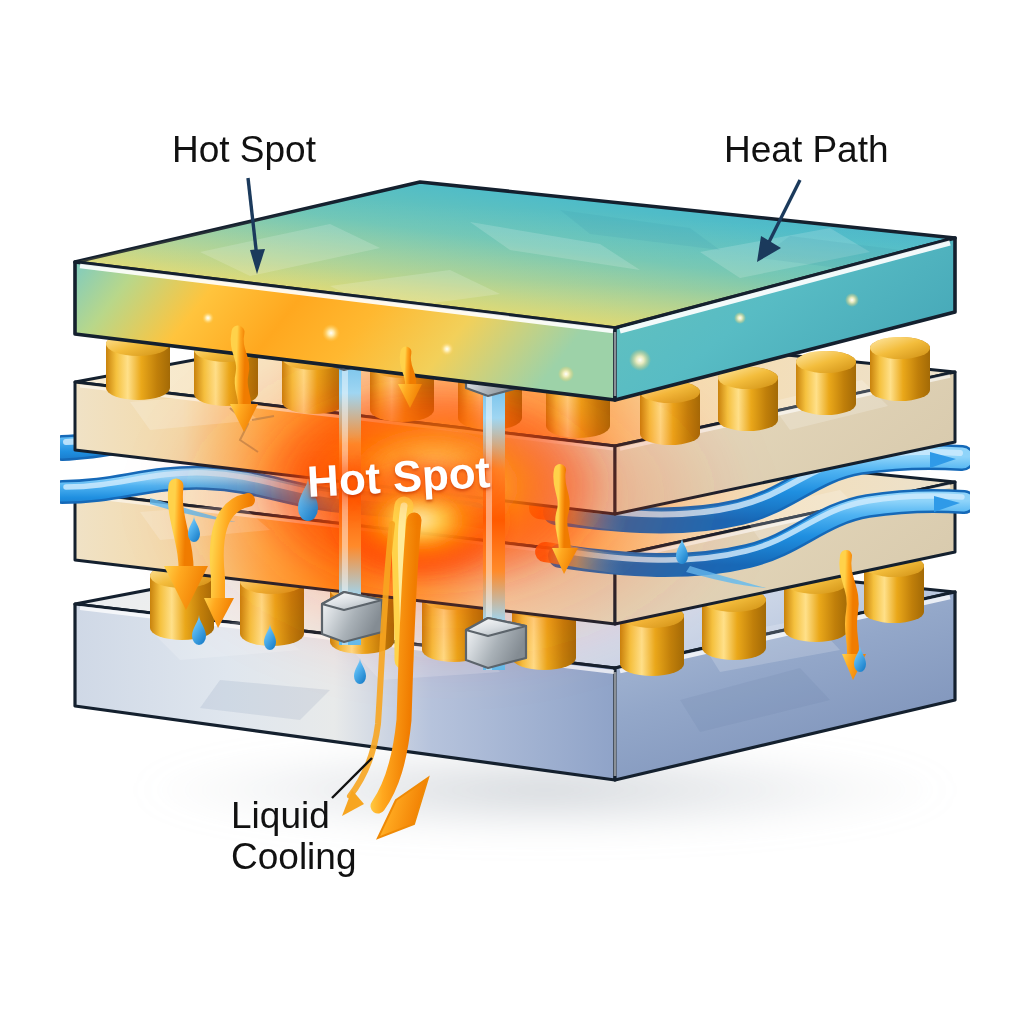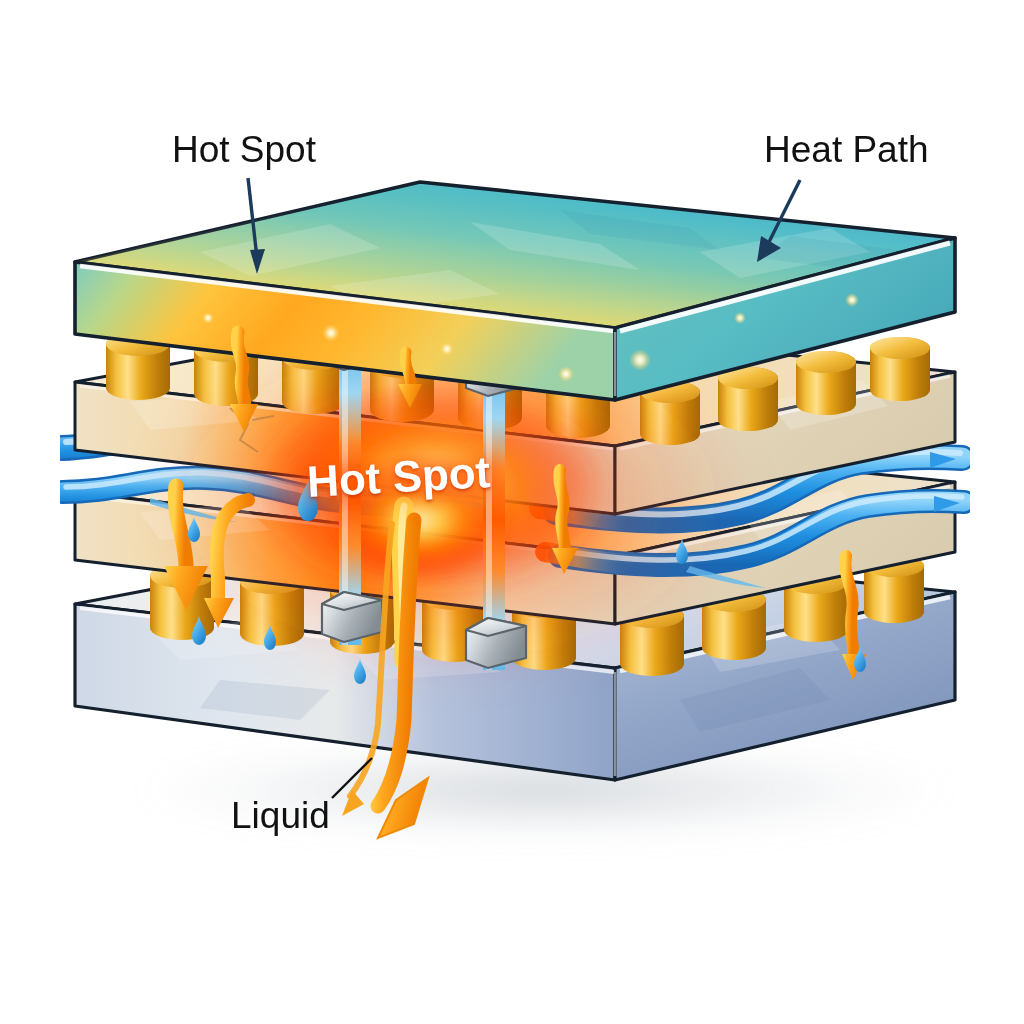--- a/index.html
+++ b/index.html
@@ -3,21 +3,21 @@
 <meta charset="utf-8">
 <style>
   html,body{margin:0;padding:0;background:#ffffff;}
   body{width:1024px;height:1024px;overflow:hidden;
        font-family:"Liberation Sans","DejaVu Sans",sans-serif;}
   #stage{position:relative;width:1024px;height:1024px;background:#ffffff;padding-left:19px;}
   svg#scene{position:absolute;inset:0;width:1024px;height:1024px;display:block;}
   .lbl{position:absolute;color:#111111;font-size:37px;line-height:1.12;
        font-family:"Liberation Sans","DejaVu Sans",sans-serif;white-space:pre;}
   #lbl-hotspot-top{left:172px;top:129px;}
-  #lbl-heatpath{left:764px;top:129px;}
+  #lbl-heatpath{left:724px;top:129px;}
   #lbl-liquid{left:231px;top:795px;}
   #lbl-hotspot-core{position:absolute;left:307px;top:452px;
       font-size:44px;color:#ffffff;font-weight:bold;white-space:pre;
       transform:rotate(-3.2deg);
       text-shadow:0 0 14px rgba(255,90,0,.95),0 0 30px rgba(255,60,0,.8),
                   0 2px 3px rgba(140,20,0,.55);}
 </style>
 </head>
 <body>
 
@@ -469,17 +469,17 @@
   </g>
   <g>
     <line x1="332" y1="798" x2="372" y2="758" stroke="#111111" stroke-width="2.4"></line>
   </g>
 </svg>
 
 <div class="lbl" id="lbl-hotspot-top">Hot Spot</div>
 
 <div class="lbl" id="lbl-heatpath">Heat Path</div>
 
-<div class="lbl" id="lbl-liquid"><span>Liquid</span><br></div>
+<div class="lbl" id="lbl-liquid"><span>Liquid</span><br><span>Cooling</span></div>
 
 <div id="lbl-hotspot-core">Hot Spot</div>
 
 </div>
 
 </body></html>

